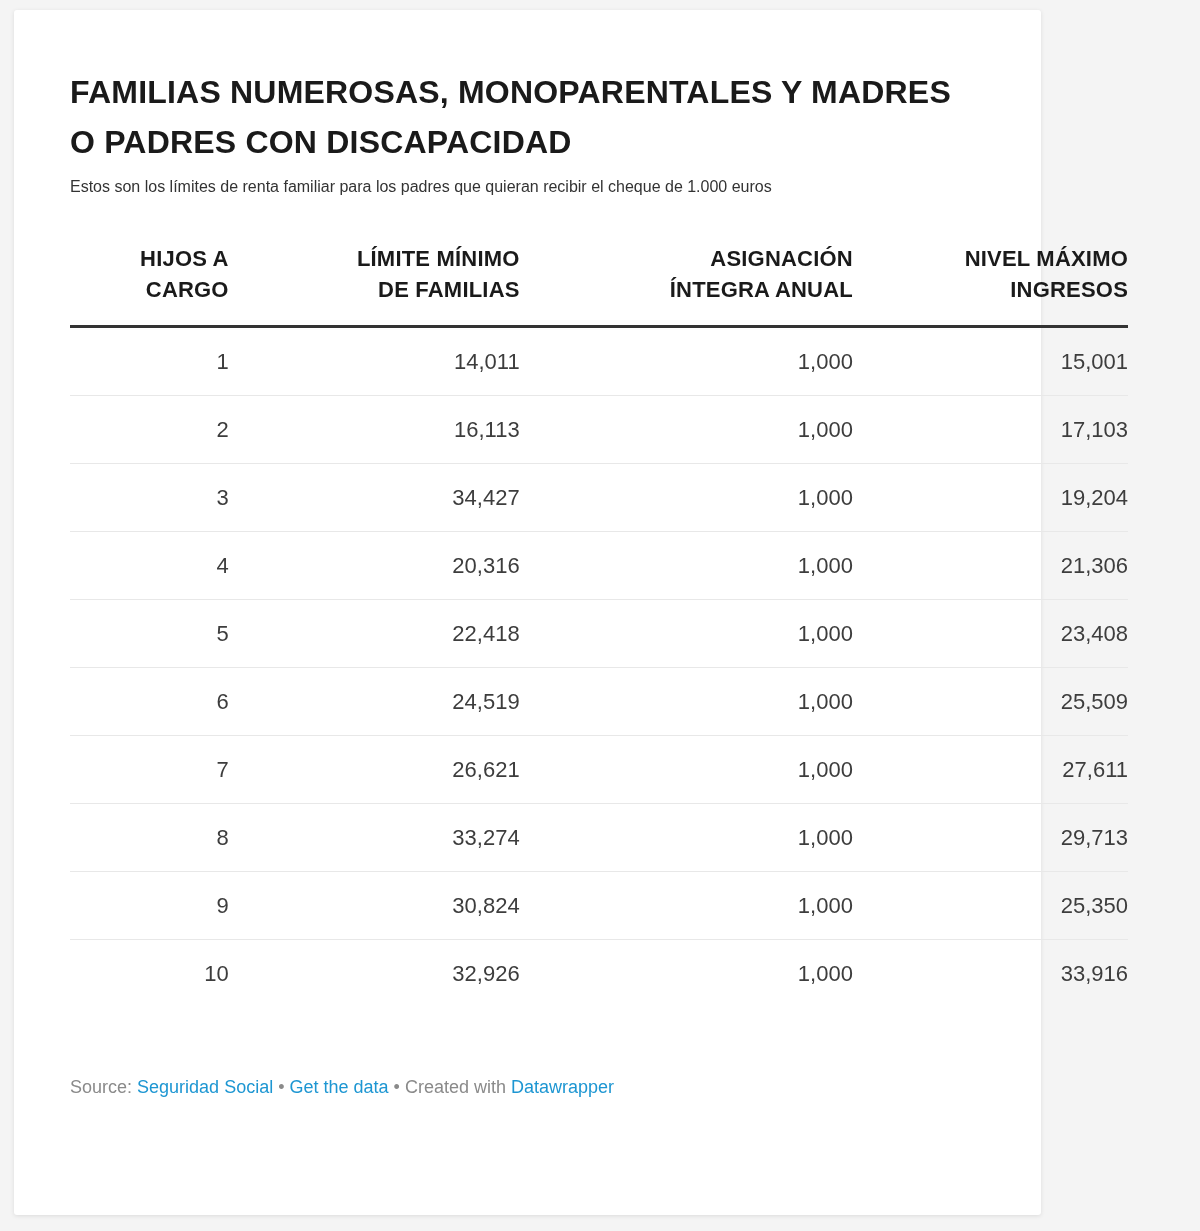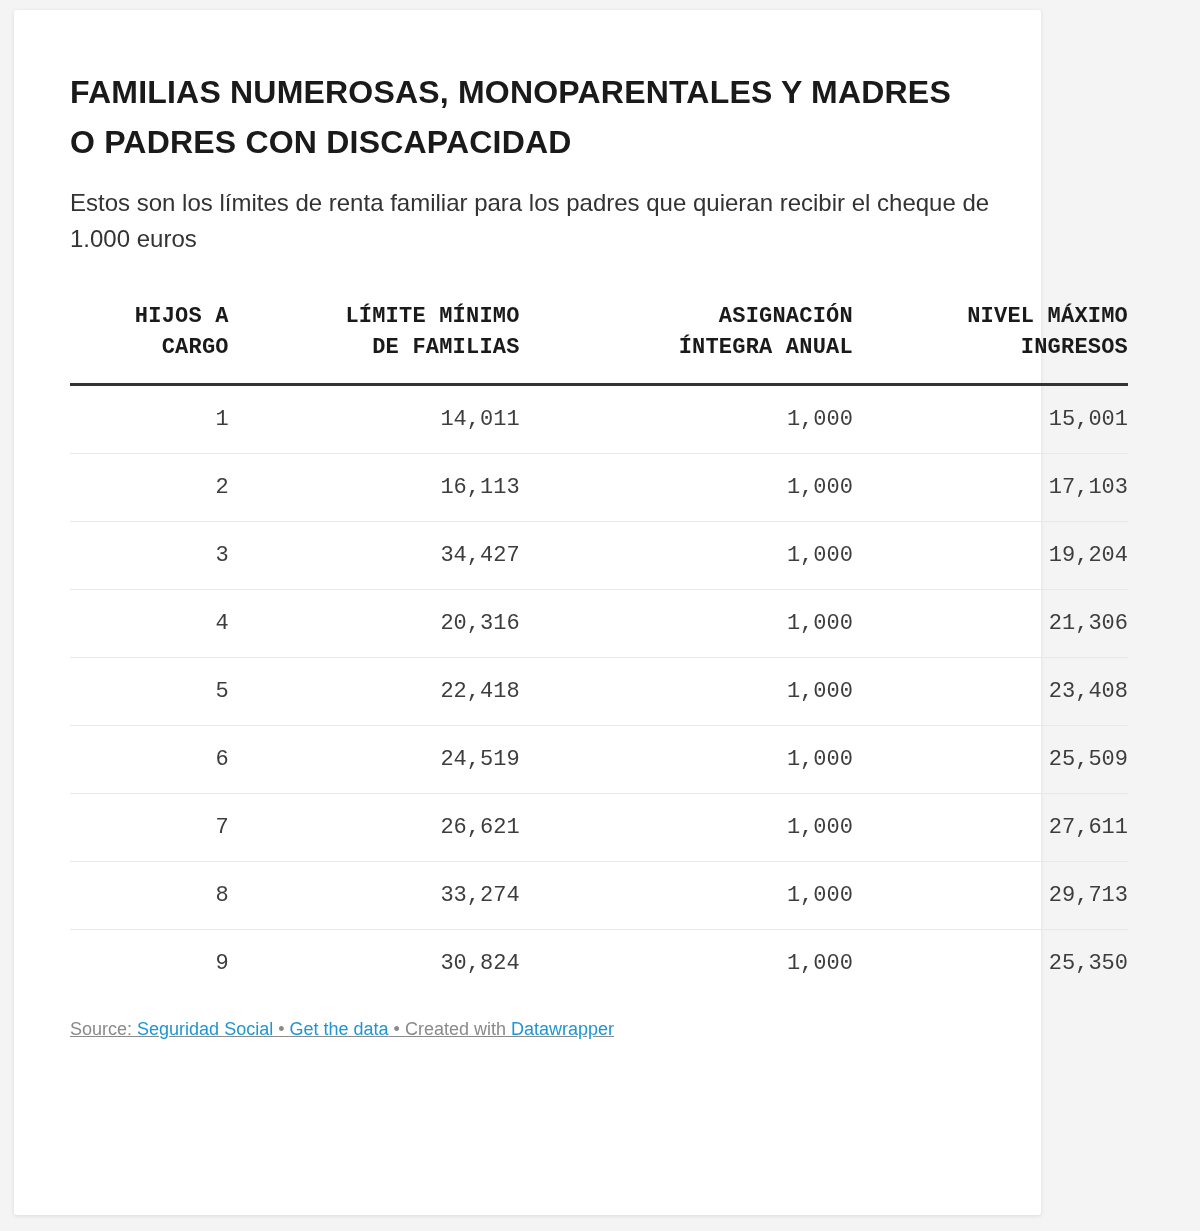--- a/index.html
+++ b/index.html
@@ -23,34 +23,33 @@
   .title {
     font-size: 32px;
     font-weight: 700;
     color: #1a1a1a;
     line-height: 1.55;
     max-width: 900px;
     letter-spacing: 0.2px;
   }
 
   .subtitle {
-    margin-top: 18px;
-    font-size: 24px;
+    margin-top: 8px;
+    font-size: 16px;
     font-weight: 400;
     color: #333333;
     line-height: 1.5;
     max-width: 1010px;
   }
 
   table.data-table {
     margin-top: 44px;
     width: 1058px;
     border-collapse: collapse;
     table-layout: fixed;
-    font-family: Liberation Mono, monospace;
   }
 
   table.data-table col.c0 { width: 15%; }
   table.data-table col.c1 { width: 27.5%; }
   table.data-table col.c2 { width: 31.5%; }
   table.data-table col.c3 { width: 26%; }
 
   table.data-table th {
     font-size: 22px;
     font-weight: 700;
@@ -70,25 +69,24 @@
     text-align: right;
     padding: 22px 0;
     line-height: 23px;
   }
 
   table.data-table tbody tr + tr td {
     border-top: 1px solid #e8e8e8;
   }
 
   .footer {
-    margin-top: 20px;
+    margin-top: 68px;
     font-size: 18px;
     color: #8a8a8a;
     line-height: 24px;
-    text-decoration: underline;
   }
 
   .footer a {
     text-decoration: none;
     cursor: pointer;
   }
 
   .footer .sep { color: #8a8a8a; }
 </style>
 </head>
@@ -175,20 +173,26 @@
           <td>33,274</td>
           <td>1,000</td>
           <td>29,713</td>
         </tr>
         <tr>
           <td>9</td>
           <td>30,824</td>
           <td>1,000</td>
           <td>25,350</td>
         </tr>
+        <tr>
+          <td>10</td>
+          <td>32,926</td>
+          <td>1,000</td>
+          <td>33,916</td>
+        </tr>
       </tbody>
   </table>
 
   <p class="footer" style="color: rgb(138, 138, 138);">
     <span>Source:</span>
     <a style="color: rgb(29, 150, 210);">Seguridad Social</a>
     <span class="sep">•</span>
     <a style="color: rgb(29, 150, 210);">Get the data</a>
     <span class="sep">•</span>
     <span>Created with</span>

